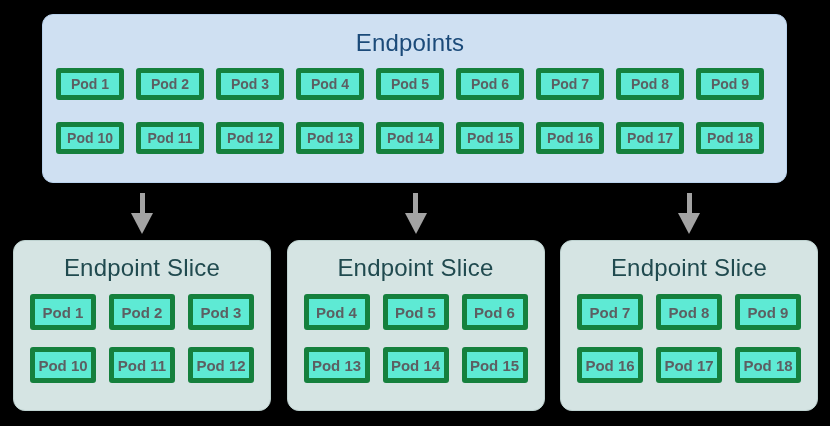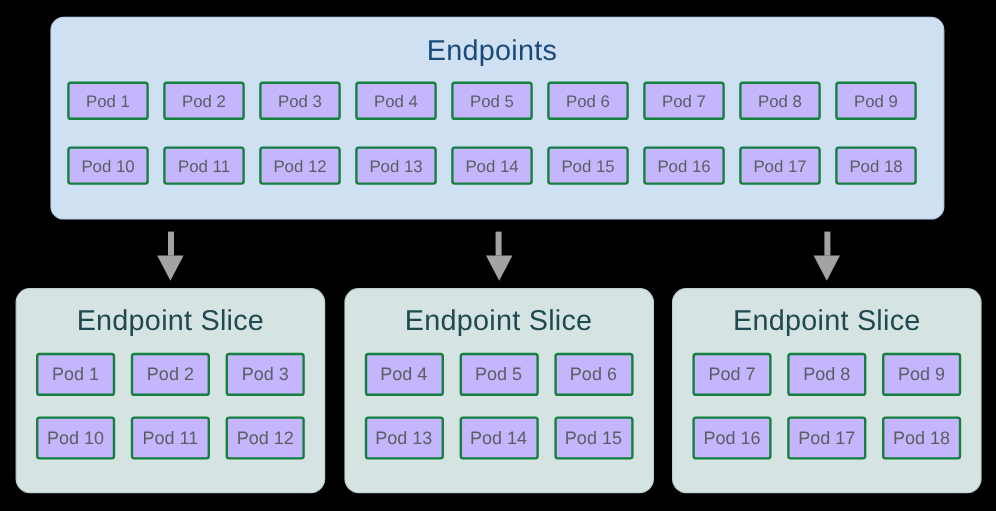--- a/index.html
+++ b/index.html
@@ -14,23 +14,23 @@
     padding: 14px 22px 0 13px;
   }
   .endpoints-title {
     text-align: center; color: #1b4a79; font-size: 24px; line-height: 28px;
     letter-spacing: 0.2px;
   }
   .pod-row { display: flex; gap: 12px; }
   .endpoints-box .pod-row-1 { margin-top: 11px; }
   .endpoints-box .pod-row-2 { margin-top: 22px; }
   .pod {
-    flex: 1; height: 32px; background: #c4b5fd; border: 2px solid #15803d;
+    flex: 1; height: 32px; background: #5eead4; border: 5px solid #15803d;
     border-radius: 3px; display: flex; align-items: center; justify-content: center;
-    color: #5c5f62; font-size: 14px; white-space: nowrap;
+    color: #5c5f62; font-size: 14px; white-space: nowrap; font-weight: bold;
   }
 
   
   .arrows-row {
     position: absolute; left: 13px; top: 183px; width: 805px; height: 57px;
     display: flex; justify-content: space-between;
   }
   .arrow-col { width: 258px; display: flex; justify-content: center; align-items: flex-start; padding-top: 10px; }
   .arrow { display: flex; flex-direction: column; align-items: center; }
   .arrow .stem { width: 5px; height: 20px; background: #a3a3a3; }

